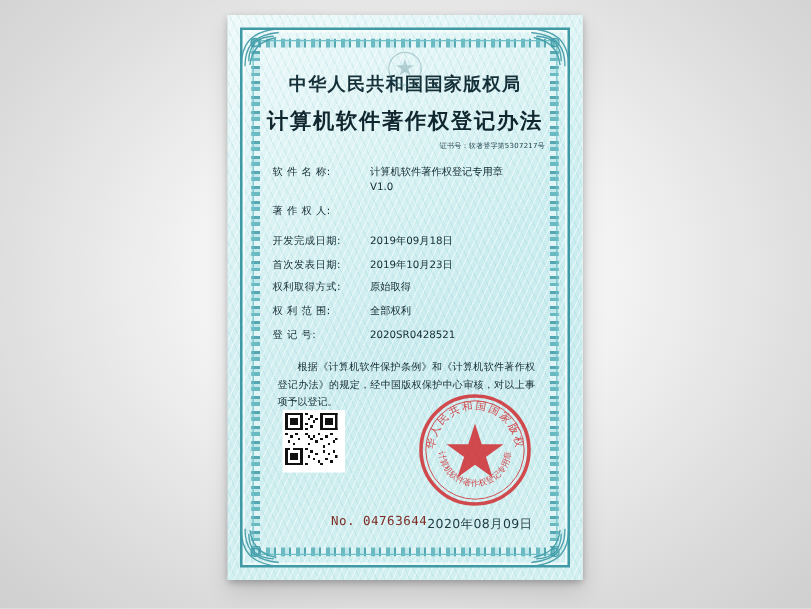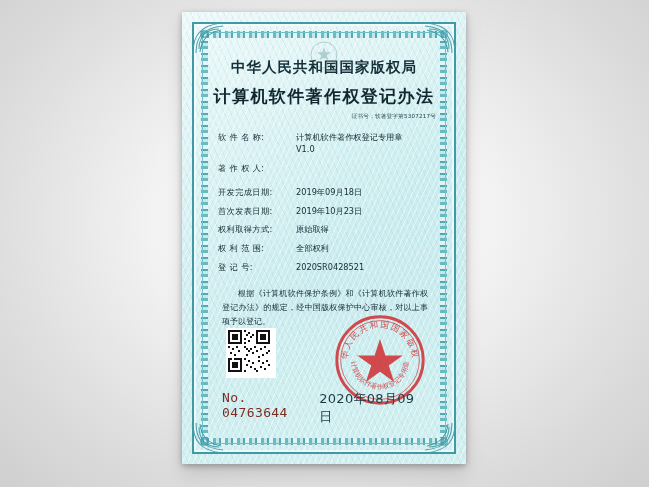--- a/index.html
+++ b/index.html
@@ -170,21 +170,21 @@
     height: 96px;
     opacity: 0.82;
   }
   .footer {
     position: absolute;
     left: 0; right: 0;
     bottom: 12px;
     display: flex;
     justify-content: flex-end;
     padding: 0 14px;
-    font-size: 13px;
+    font-size: 10px;
     color: #1d3942;
   }
   .footer .no {
     font-family: "DejaVu Sans Mono", "Liberation Mono", monospace;
     letter-spacing: .4px;
     color: #7c2b22;
   }
   .footer .date {
     letter-spacing: .3px;
     color: #1d3942;

